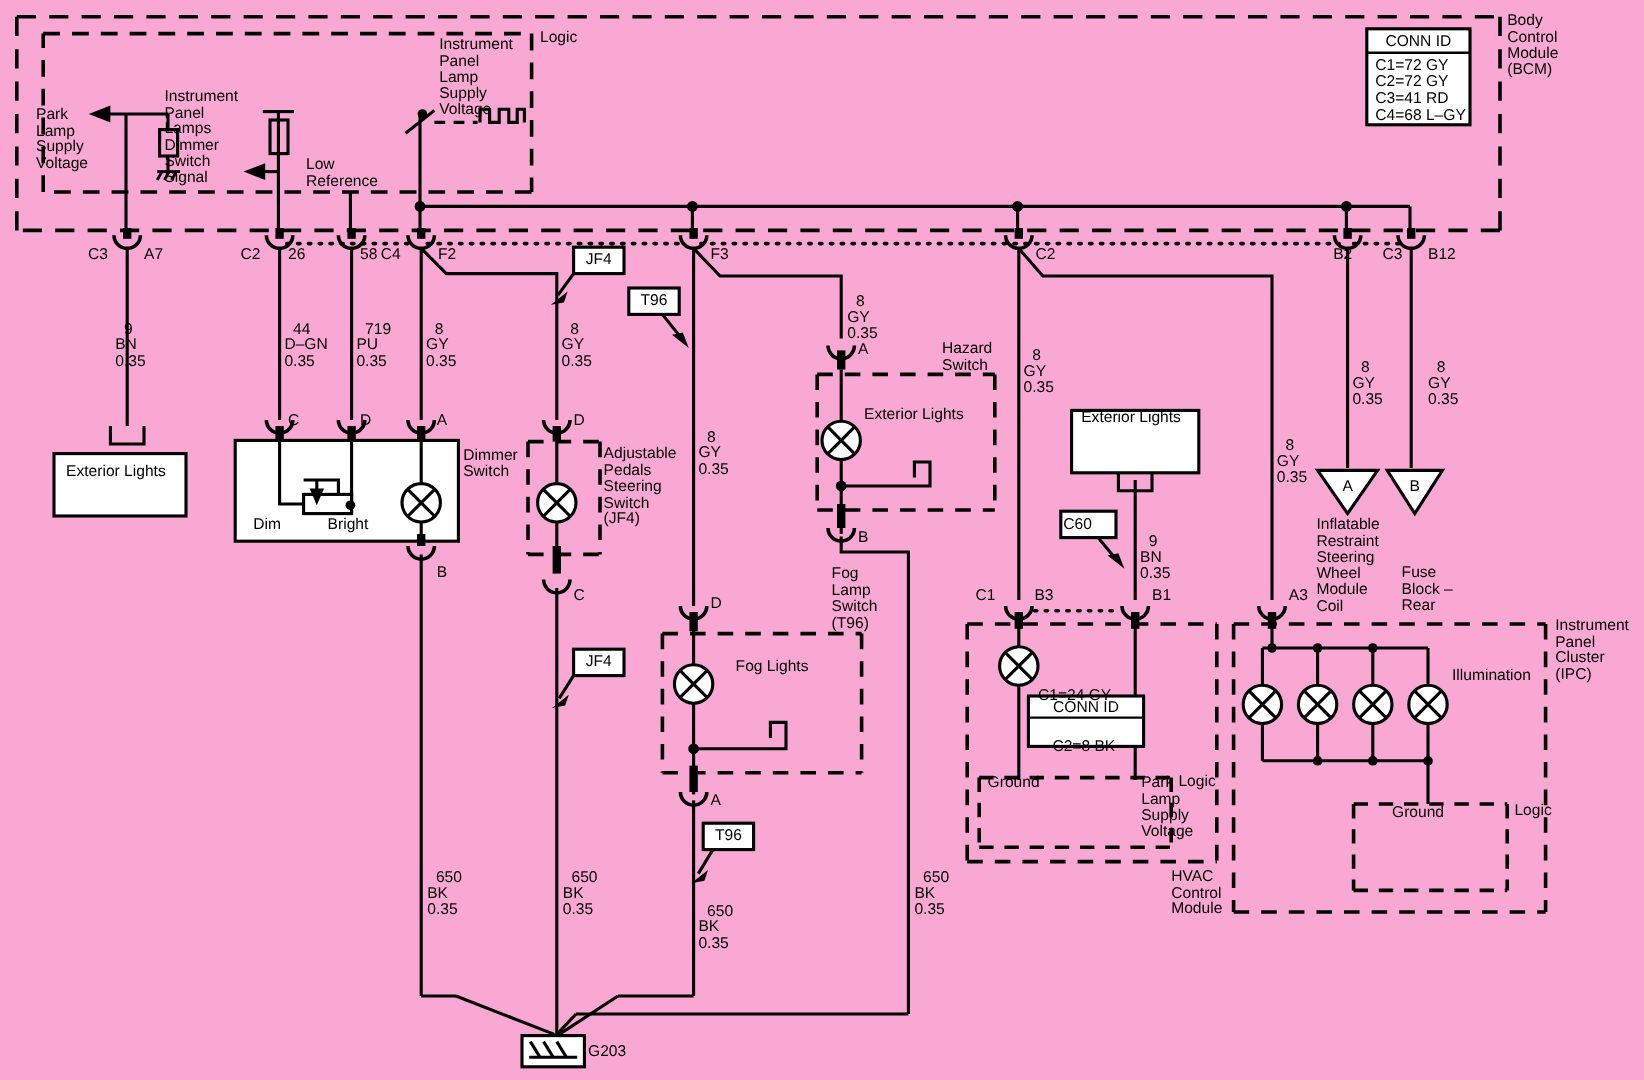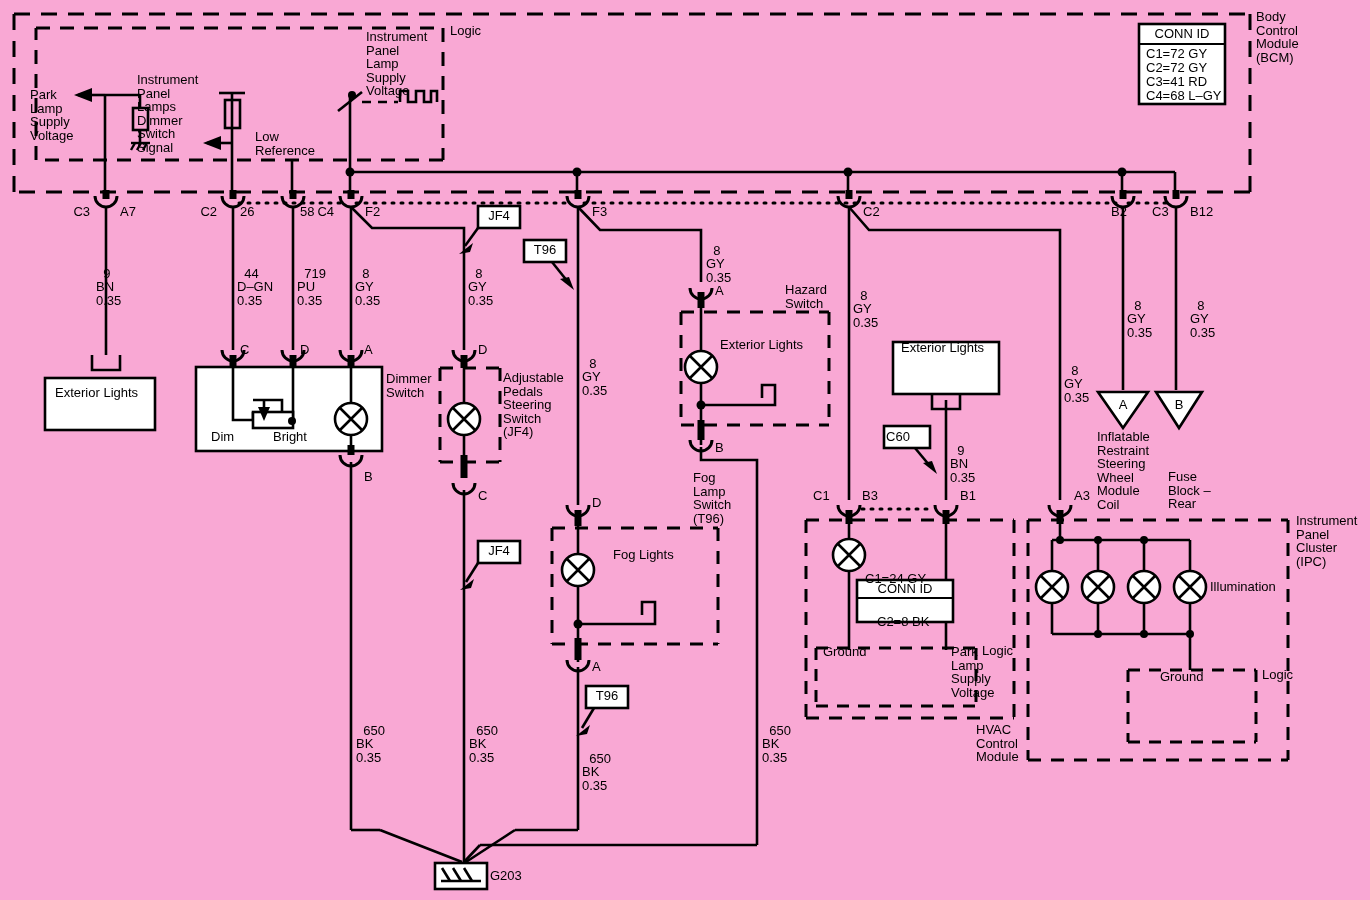--- a/index.html
+++ b/index.html
@@ -513,21 +513,21 @@
 <div class="lbl" style="left:982px;top:644px;">Logic</div>
 <div class="lbl" style="left:976px;top:723px;">HVAC
 Control
 Module</div>
 
 <div class="lbl" style="left:1074px;top:489px;">A3</div>
 <div class="lbl" style="left:1296px;top:514px;">Instrument
 Panel
 Cluster
 (IPC)</div>
-<div class="lbl" style="left:1210px;top:580px;">Illumination</div>
+<div class="lbl" style="left:1210px;top:556px;">Illumination</div>
 <div class="lbl" style="left:1160px;top:670px;">Ground</div>
 <div class="lbl" style="left:1262px;top:668px;">Logic</div>
 
 <div class="lbl c" style="left:478px;top:209px;width:42px;">JF4</div>
 <div class="lbl c" style="left:524px;top:243px;width:42px;">T96</div>
 <div class="lbl c" style="left:478px;top:544px;width:42px;">JF4</div>
 <div class="lbl c" style="left:586px;top:689px;width:42px;">T96</div>
 <div class="lbl c" style="left:884px;top:430px;width:28px;">C60</div>
 
 <div class="lbl" style="left:490px;top:869px;">G203</div>

